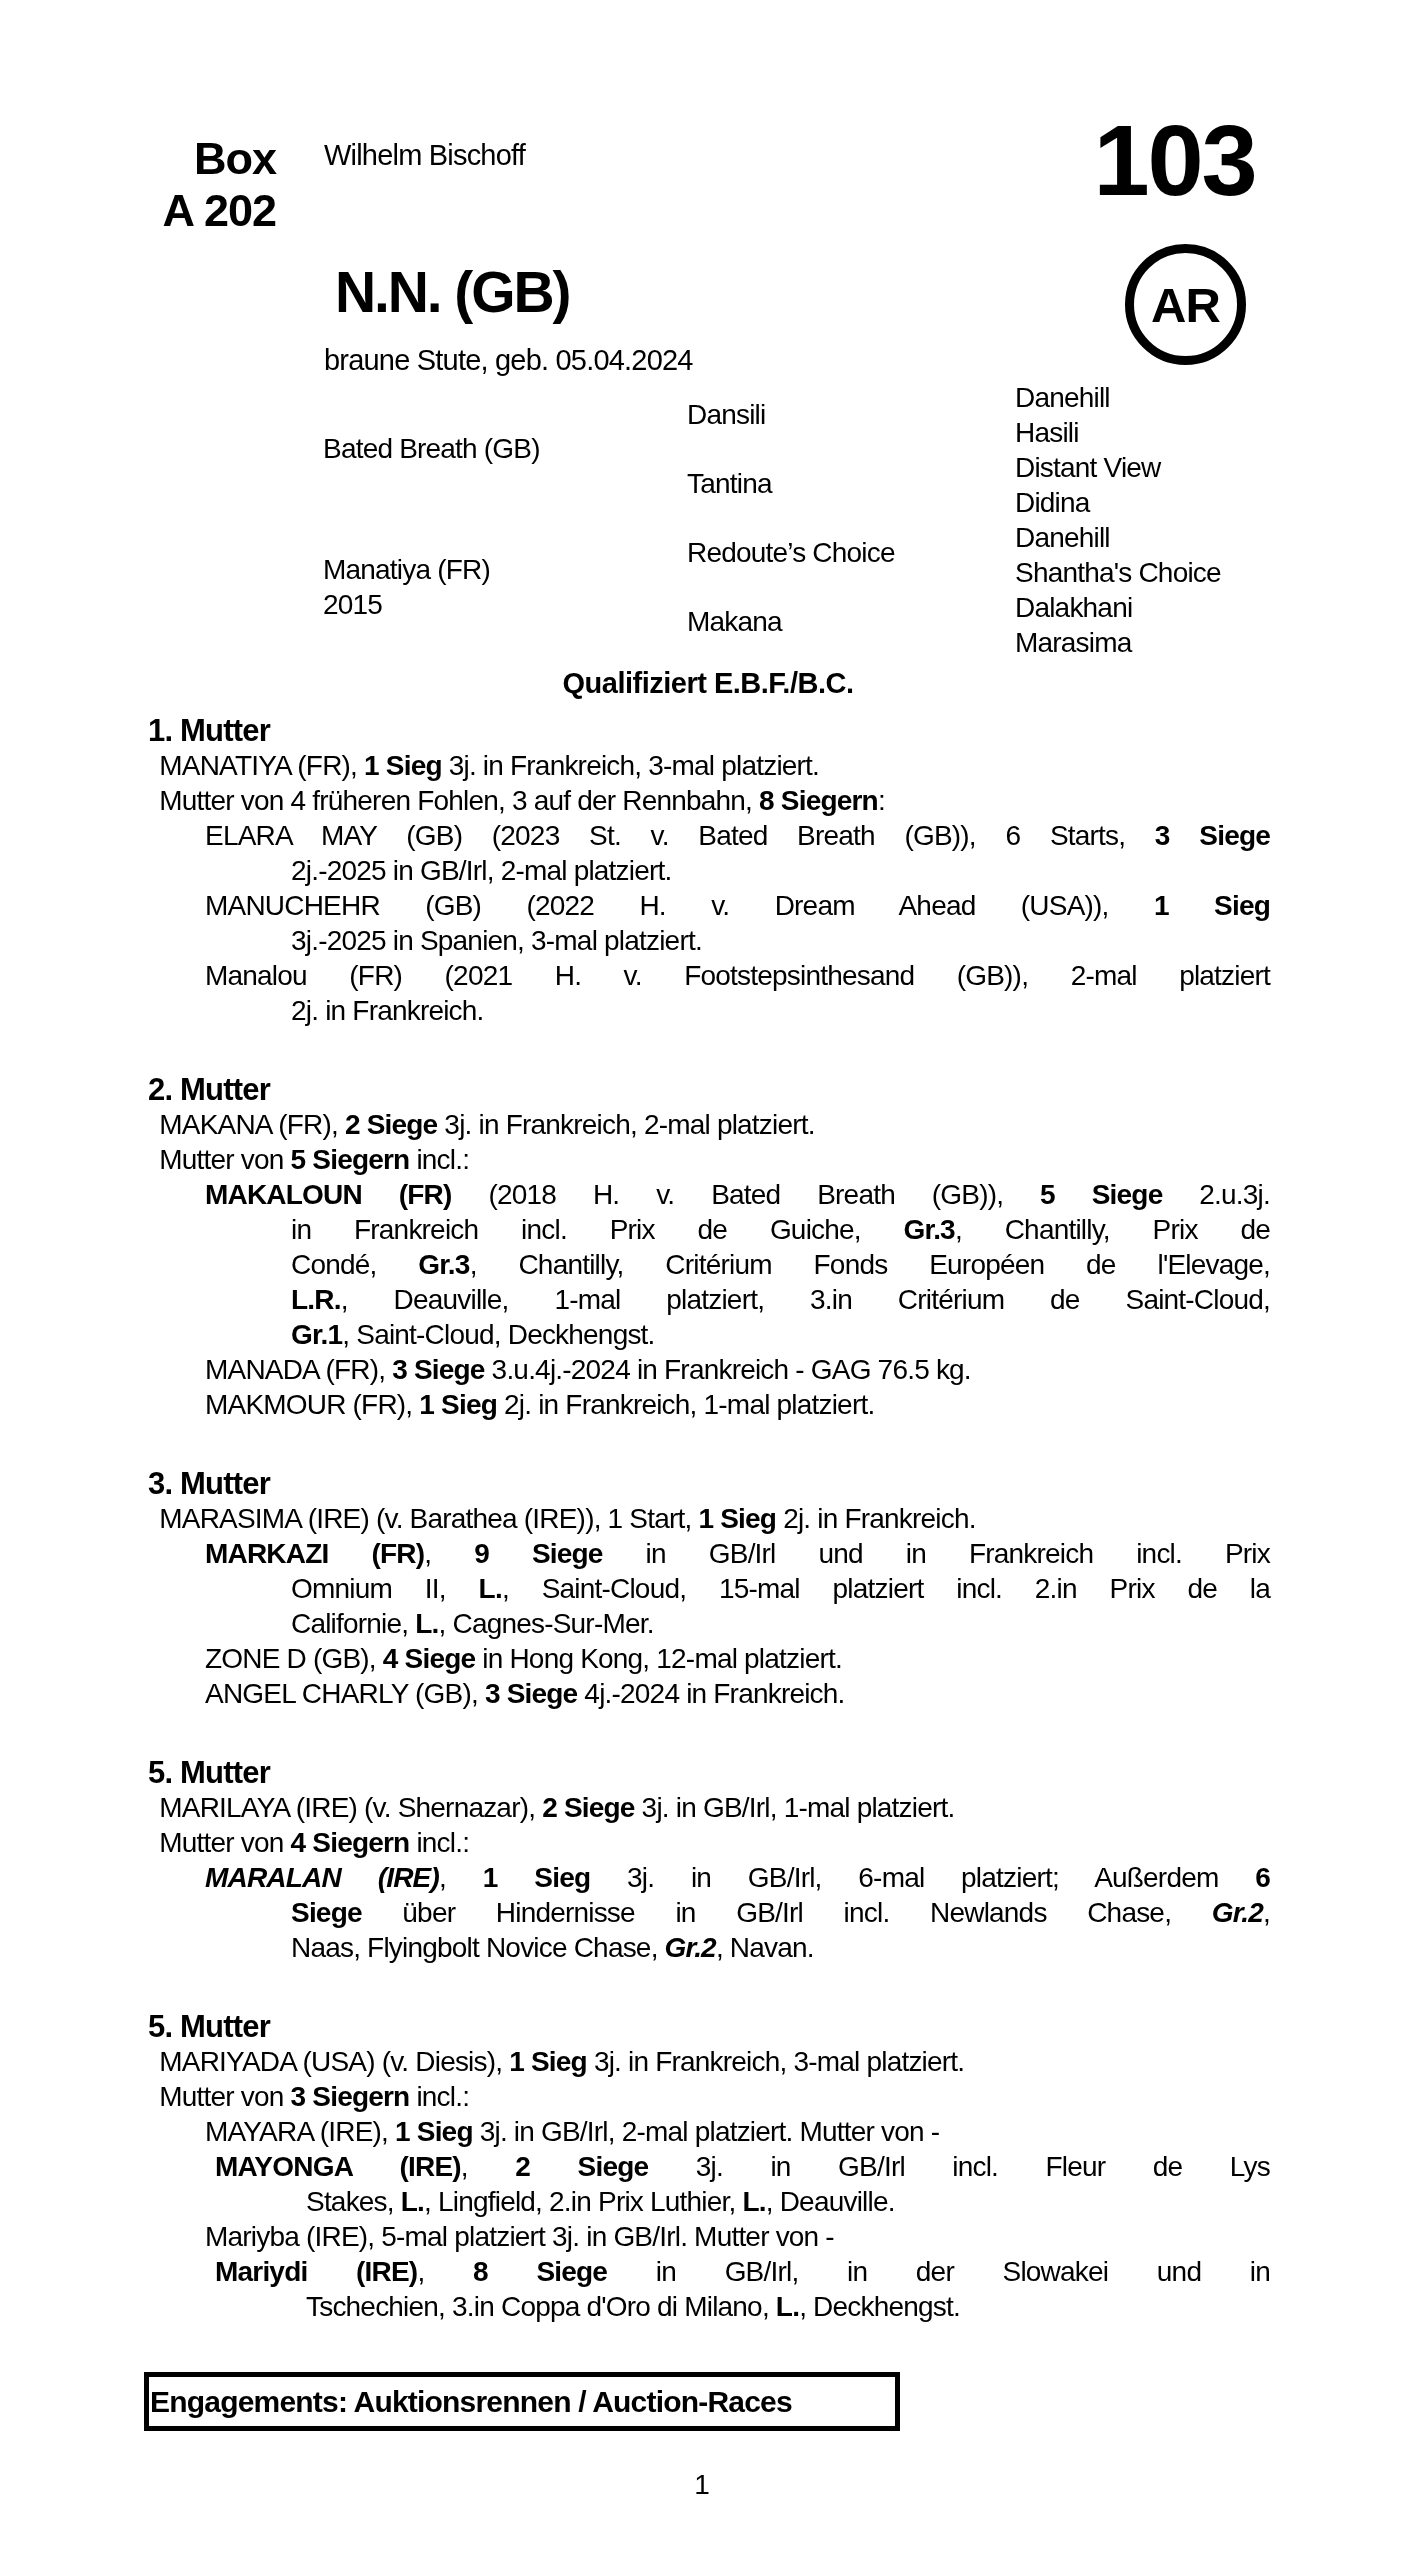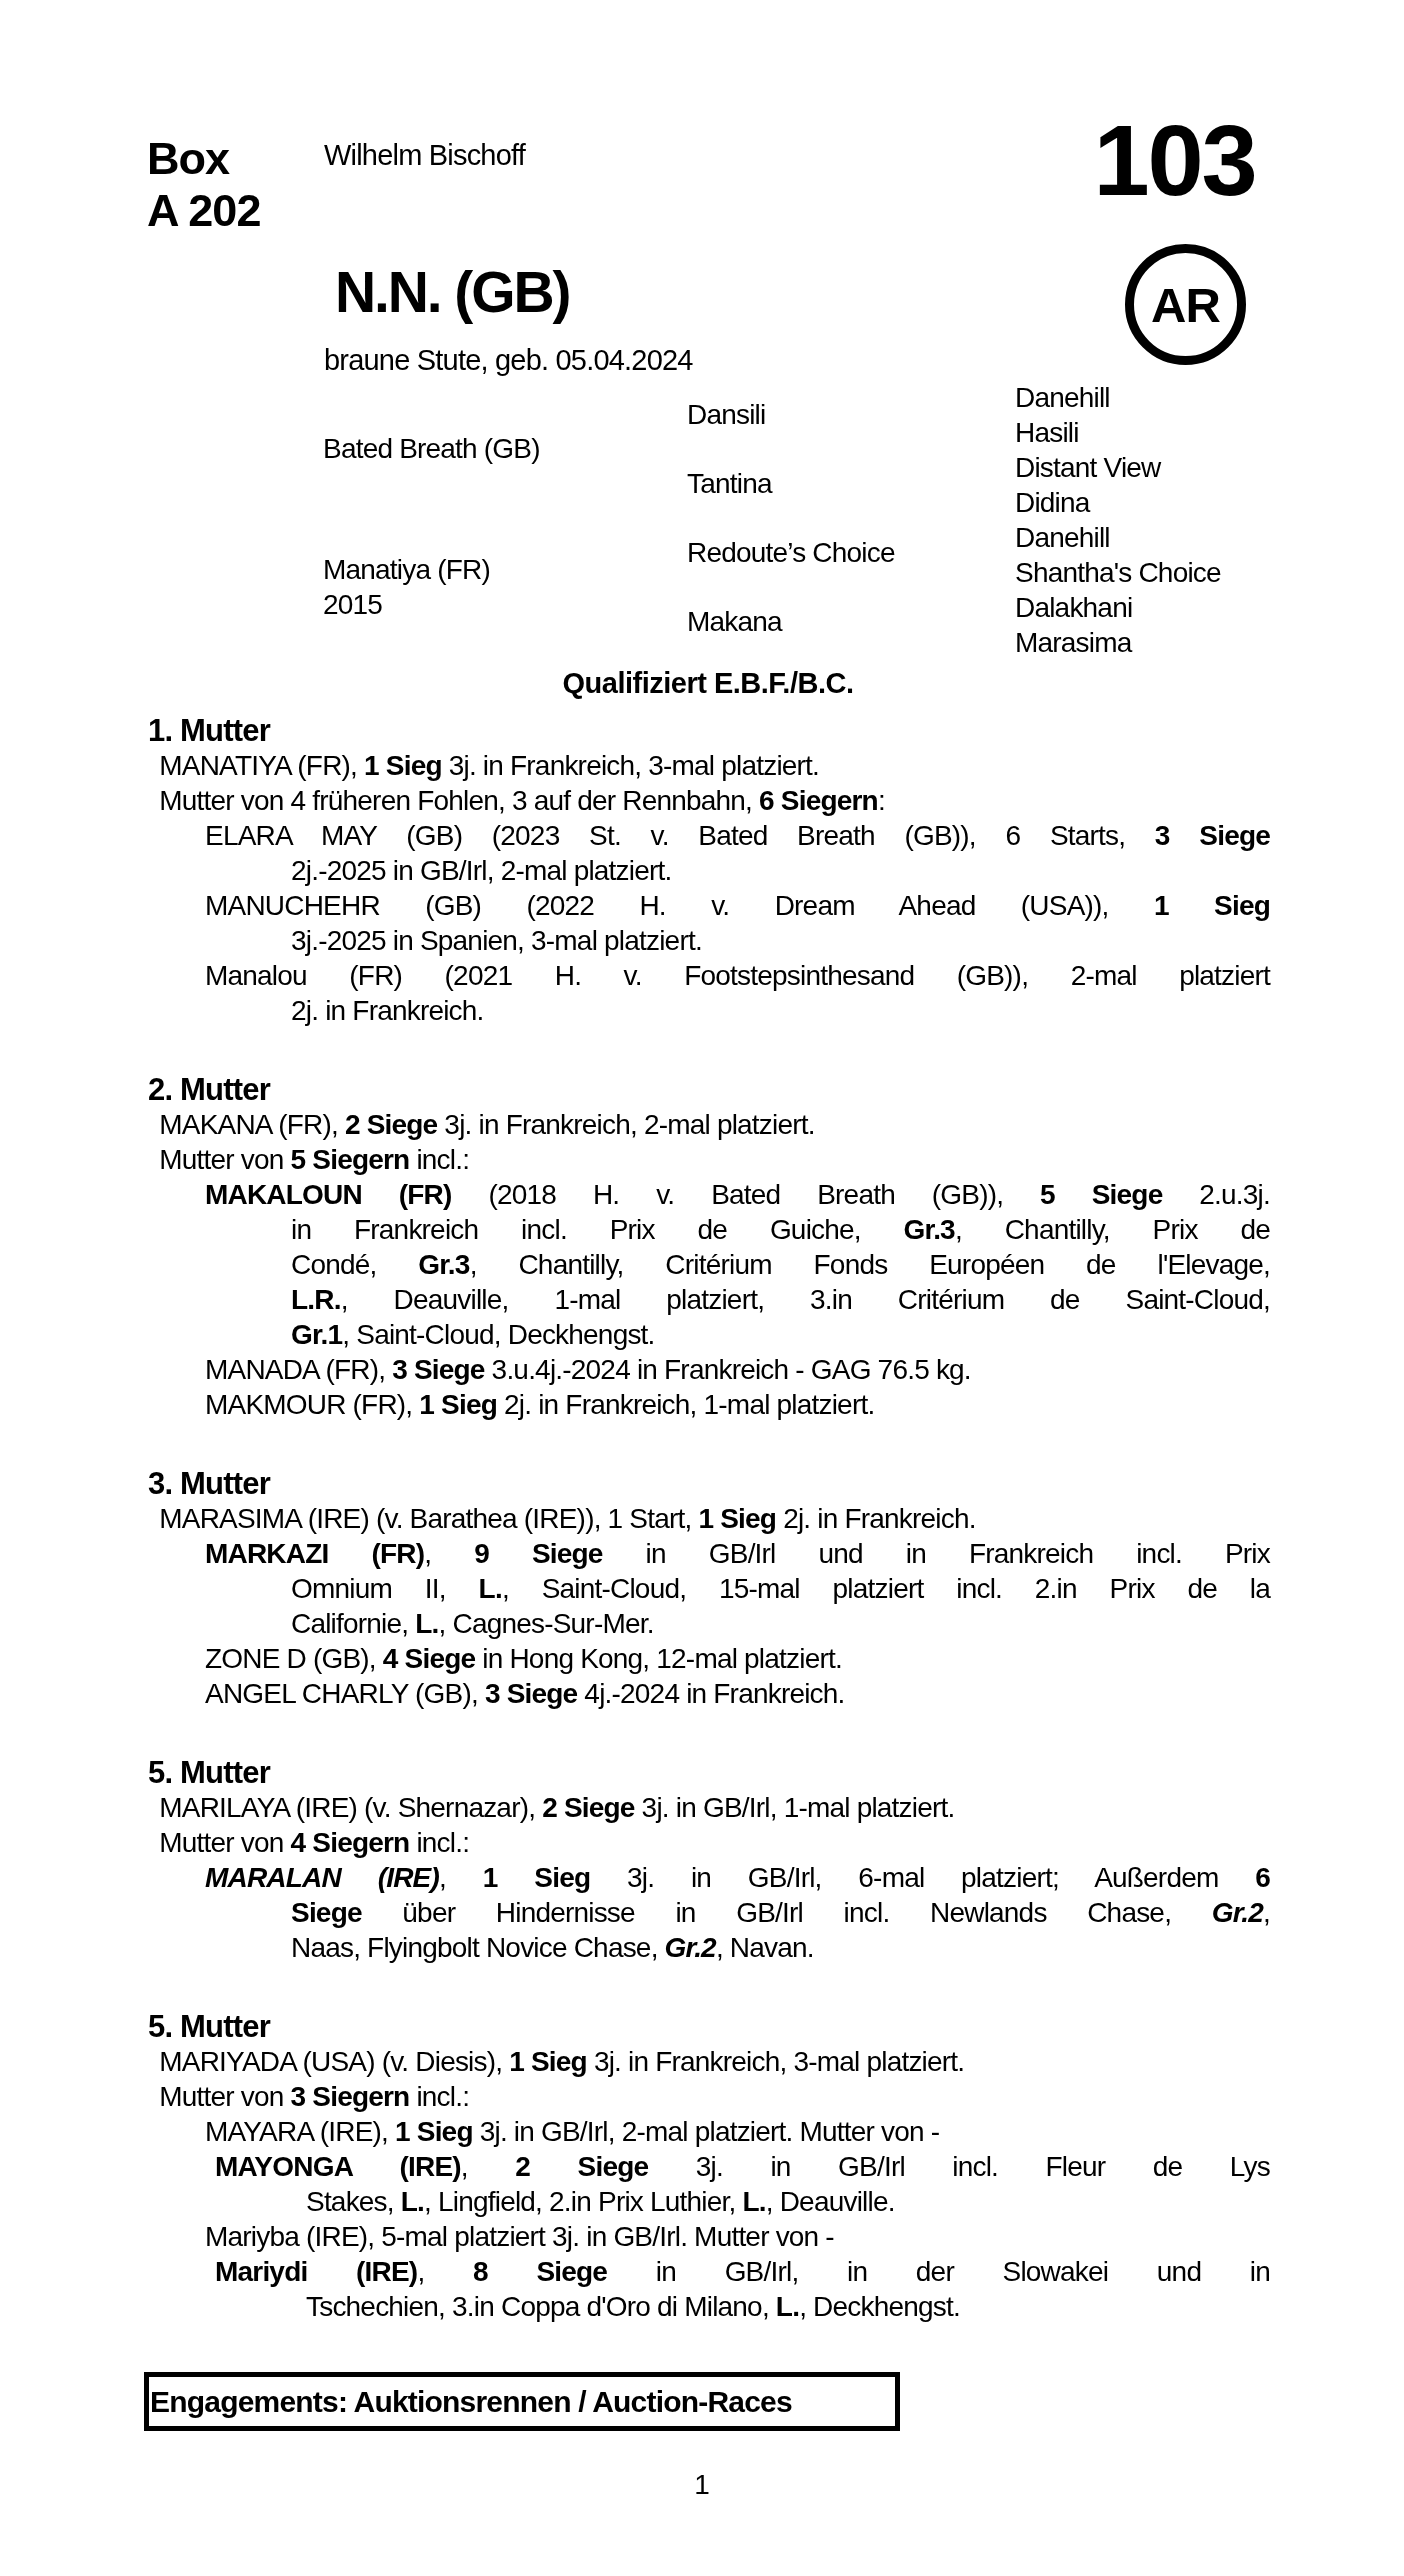--- a/index.html
+++ b/index.html
@@ -8,21 +8,21 @@
     width: 1404px;
     height: 2576px;
     background: #ffffff;
     color: #000000;
     font-family: "Liberation Sans", sans-serif;
     overflow: hidden;
   }
   
   .hdr-box {
     position: absolute; left: 147px; top: 133px; width: 129px;
-    text-align: left; font-weight: bold; font-size: 45px; line-height: 52px;
+    text-align: right; font-weight: bold; font-size: 45px; line-height: 52px;
     letter-spacing: -1px;
   }
   .consignor {
     position: absolute; left: 324px; top: 139px;
     font-size: 29px; line-height: 33px; letter-spacing: -0.8px;
   }
   .lot {
     position: absolute; left: 1051px; top: 109px; width: 247px;
     text-align: center; font-size: 101px; font-weight: bold; line-height: 103px;
     letter-spacing: -2.1px;
@@ -124,21 +124,21 @@
     <div>Shantha's Choice</div>
     <div>Dalakhani</div>
     <div>Marasima</div>
   </div>
 
   <div class="qualification">Qualifiziert E.B.F./B.C.</div>
 
   <div class="sections">
       <div class="sec-heading">1. Mutter</div>
       <div class="tline i0"><span>MANATIYA (FR), </span><span class="b">1 Sieg</span><span> 3j. in Frankreich, 3-mal platziert.</span></div>
-      <div class="tline i0"><span>Mutter von 4 früheren Fohlen, 3 auf der Rennbahn, </span><span class="b">6 Siegern</span><span>:</span></div>
+      <div class="tline i0"><span>Mutter von 4 früheren Fohlen, 3 auf der Rennbahn, </span><span class="b">8 Siegern</span><span>:</span></div>
       <div class="tline i1 just"><span>ELARA MAY (GB) (2023 St. v. Bated Breath (GB)), 6 Starts, </span><span class="b">3 Siege</span></div>
       <div class="tline i2"><span>2j.-2025 in GB/Irl, 2-mal platziert.</span></div>
       <div class="tline i1 just"><span>MANUCHEHR (GB) (2022 H. v. Dream Ahead (USA)), </span><span class="b">1 Sieg</span></div>
       <div class="tline i2"><span>3j.-2025 in Spanien, 3-mal platziert.</span></div>
       <div class="tline i1 just"><span>Manalou (FR) (2021 H. v. Footstepsinthesand (GB)), 2-mal platziert</span></div>
       <div class="tline i2"><span>2j. in Frankreich.</span></div>
       <div class="sec-heading mt">2. Mutter</div>
       <div class="tline i0"><span>MAKANA (FR), </span><span class="b">2 Siege</span><span> 3j. in Frankreich, 2-mal platziert.</span></div>
       <div class="tline i0"><span>Mutter von </span><span class="b">5 Siegern</span><span> incl.:</span></div>
       <div class="tline i1 just"><span class="b">MAKALOUN (FR)</span><span> (2018 H. v. Bated Breath (GB)), </span><span class="b">5 Siege</span><span> 2.u.3j.</span></div>

